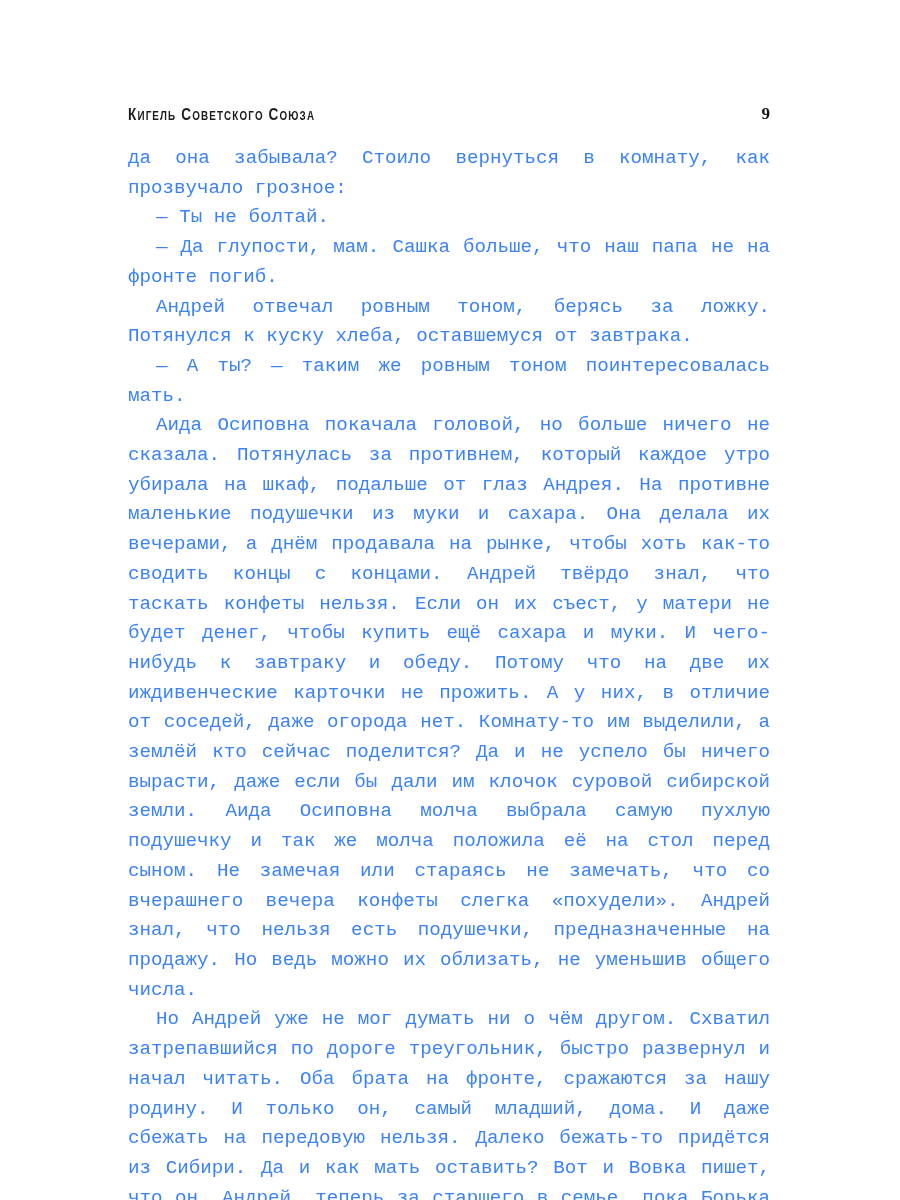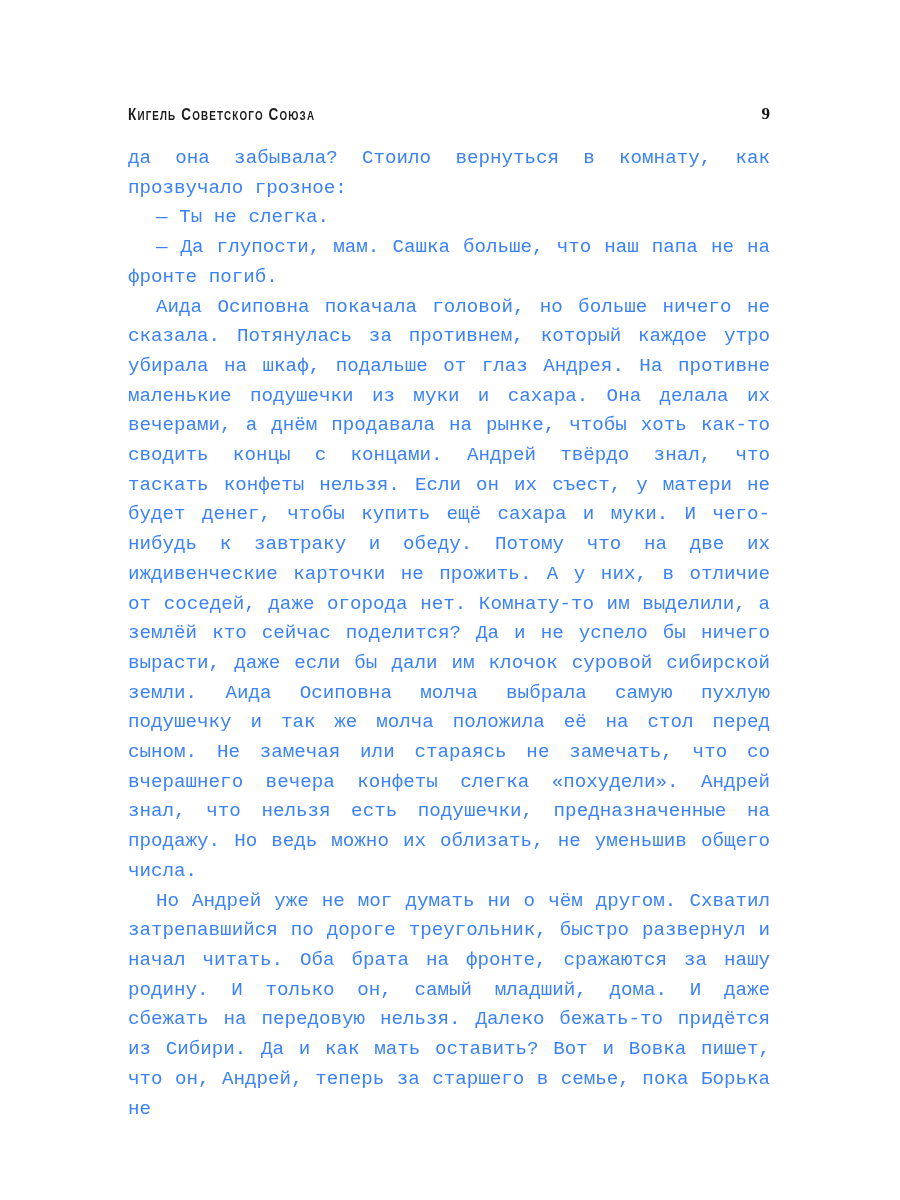--- a/index.html
+++ b/index.html
@@ -94,19 +94,21 @@
 
 <div class="page">
 
   <div class="running-head">
     <div class="running-title">Кигель Советского Союза</div>
     <div class="folio">9</div>
   </div>
 
   <div class="textblock">
     <p class="cont">да она забывала? Стоило вернуться в комнату, как прозвучало грозное:</p>
-    <p class="dialogue">— Ты не слегка.</p>
+    <p class="dialogue">— Ты не болтай.</p>
     <p class="dialogue">— Да глупости, мам. Сашка больше, что наш папа не на фронте погиб.</p>
+    <p>Андрей отвечал ровным тоном, берясь за ложку. Потянулся к куску хлеба, оставшемуся от завтрака.</p>
+    <p class="dialogue">— А ты? — таким же ровным тоном поинтересовалась мать.</p>
     <p>Аида Осиповна покачала головой, но больше ничего не сказала. Потянулась за противнем, который каждое утро убирала на шкаф, подальше от глаз Андрея. На противне маленькие подушечки из муки и сахара. Она делала их вечерами, а днём продавала на рынке, чтобы хоть как-то сводить концы с концами. Андрей твёрдо знал, что таскать конфеты нельзя. Если он их съест, у матери не будет денег, чтобы купить ещё сахара и муки. И чего-нибудь к завтраку и обеду. Потому что на две их иждивенческие карточки не прожить. А у них, в отличие от соседей, даже огорода нет. Комнату-то им выделили, а землёй кто сейчас поделится? Да и не успело бы ничего вырасти, даже если бы дали им клочок суровой сибирской земли. Аида Осиповна молча выбрала самую пухлую подушечку и так же молча положила её на стол перед сыном. Не замечая или стараясь не замечать, что со вчерашнего вечера конфеты слегка «похудели». Андрей знал, что нельзя есть подушечки, предназначенные на продажу. Но ведь можно их облизать, не уменьшив общего числа.</p>
     <p class="last">Но Андрей уже не мог думать ни о чём другом. Схватил затрепавшийся по дороге треугольник, быстро развернул и начал читать. Оба брата на фронте, сражаются за нашу родину. И только он, самый младший, дома. И даже сбежать на передовую нельзя. Далеко бежать-то придётся из Сибири. Да и как мать оставить? Вот и Вовка пишет, что он, Андрей, теперь за старшего в семье, пока Борька не</p>
   </div>
 
 </div>
 
 </body></html>

